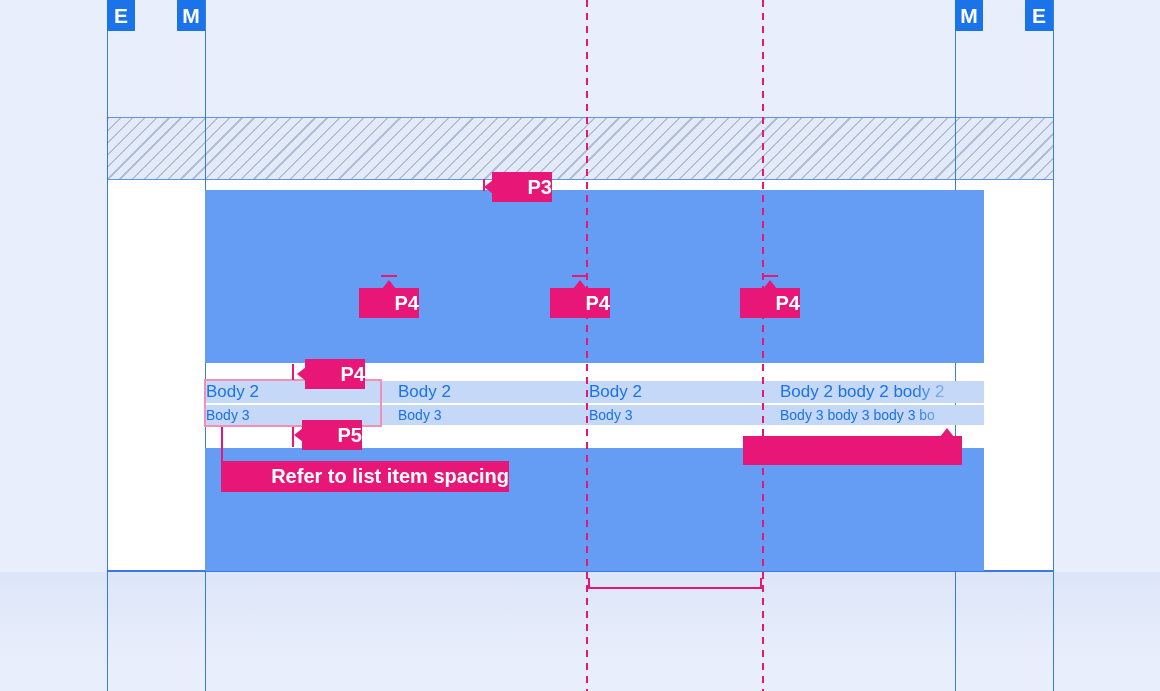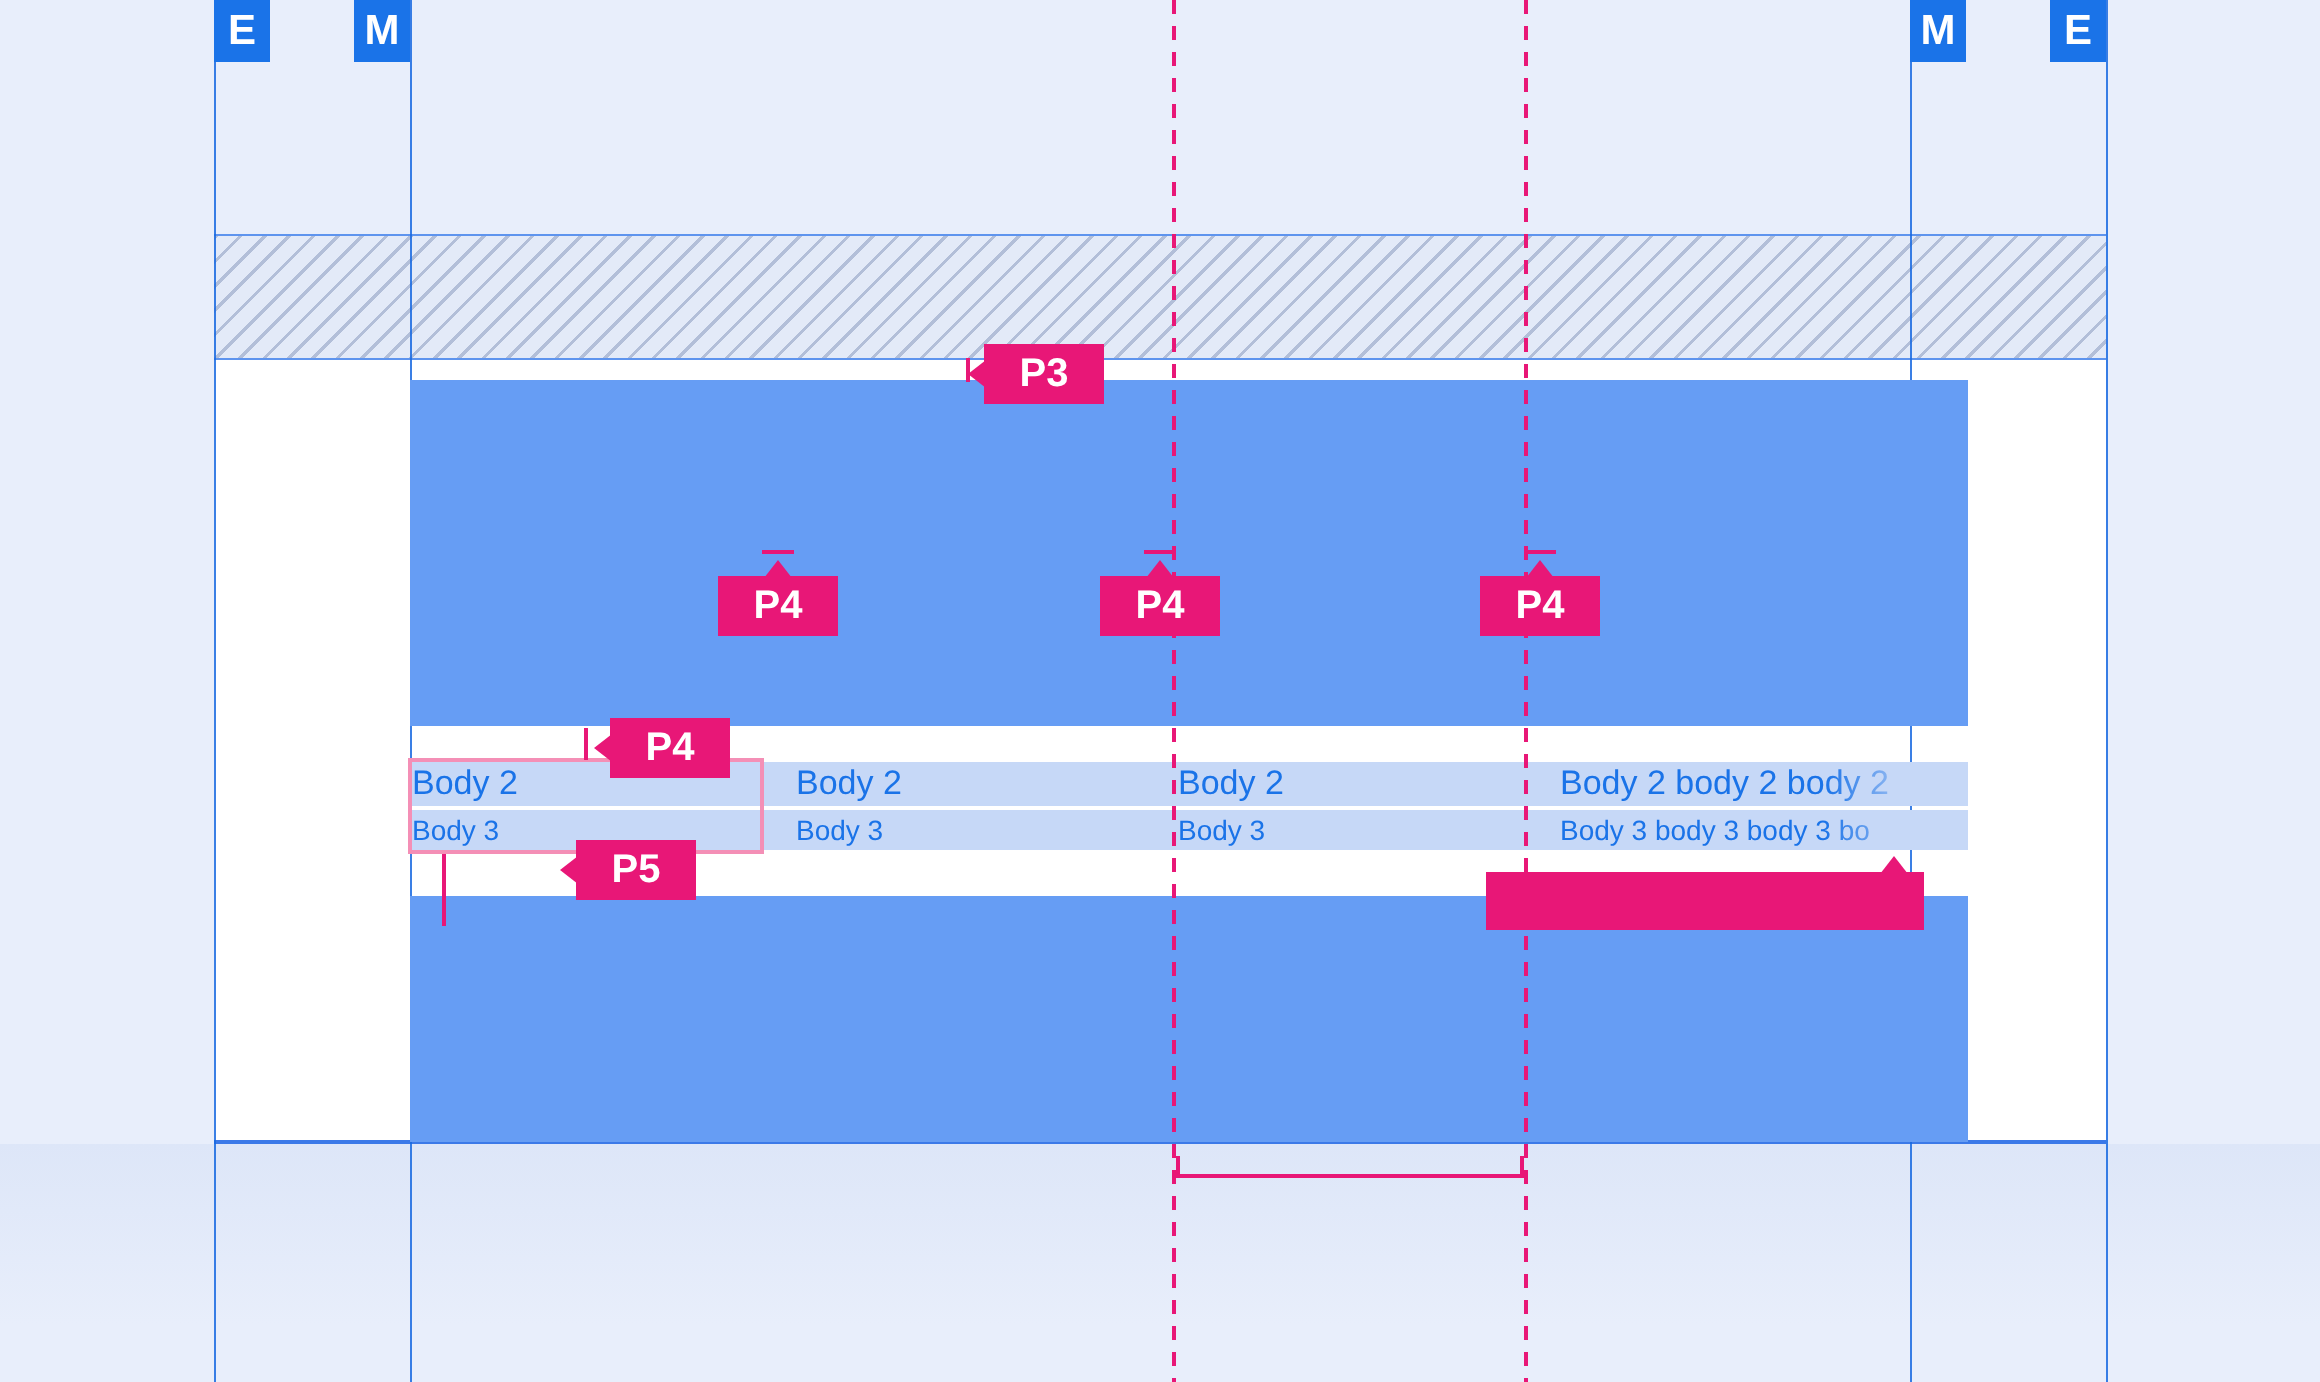--- a/index.html
+++ b/index.html
@@ -35,21 +35,21 @@
   .b3{top:215px;height:20px;font-size:14px;line-height:20px;}
   .fade{position:absolute;top:0;right:0;bottom:0;left:auto;width:72px;
         background:linear-gradient(90deg,rgba(198,216,247,0),#c6d8f7 72%);}
 
   .pink-box{position:absolute;left:204px;top:379px;width:174px;height:44px;border:2px solid #f48fb6;}
 
   
   .tick-v{position:absolute;width:2px;background:#e81777;}
   .tick-h{position:absolute;height:2px;background:#e81777;}
   .badge{position:absolute;background:#e81777;color:#fff;font-weight:bold;
-         display:flex;align-items:center;justify-content:center;z-index:5;}
+         display:flex;align-items:center;justify-content:flex-end;z-index:5;}
   .badge.p{width:60px;height:30px;font-size:20px;}
   .caret-left{position:absolute;left:-8px;top:50%;margin-top:-7px;width:0;height:0;
               border-top:7px solid transparent;border-bottom:7px solid transparent;border-right:9px solid #e81777;}
   .caret-up{position:absolute;top:-8px;left:50%;margin-left:-7px;width:0;height:0;
             border-left:7px solid transparent;border-right:7px solid transparent;border-bottom:9px solid #e81777;}
   .caret-up.at-right{left:auto;right:8px;margin-left:0;}
 </style>
 </head>
 <body>
 
@@ -127,26 +127,29 @@
     <span class="caret-up"></span>
     <span>P4</span>
   </div>
 
   <div class="tick-v" style="left:292px;top:364px;height:16px"></div>
   <div class="badge p" style="left:305px;top:359px">
     <span class="caret-left"></span>
     <span>P4</span>
   </div>
   <div class="tick-v" style="left:292px;top:427px;height:20px"></div>
-  <div class="badge p" style="left:288px;top:420px">
+  <div class="badge p" style="left:302px;top:420px">
     <span class="caret-left"></span>
     <span>P5</span>
   </div>
 
   <div class="tick-v" style="left:221px;top:427px;height:36px"></div>
+  <div class="badge" style="left:221px;top:461px;width:288px;height:31px;font-size:20px">
+    <span>Refer to list item spacing</span>
+  </div>
 
   <div class="badge" style="left:743px;top:436px;width:219px;height:29px;font-size:19px">
     <span class="caret-up at-right"></span>
   </div>
 
   <div class="tick-h" style="left:588px;top:587px;width:174px"></div>
   <div class="tick-v" style="left:588px;top:578px;height:10px"></div>
   <div class="tick-v" style="left:760px;top:578px;height:10px"></div>
 
 </div>

